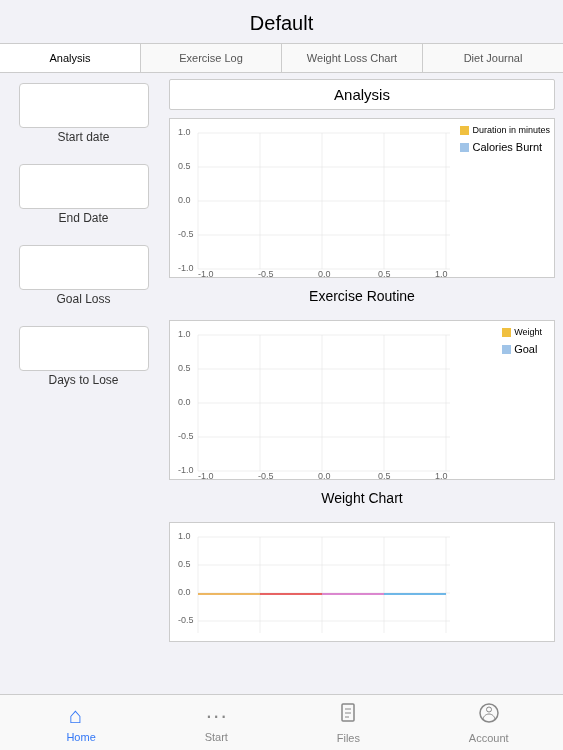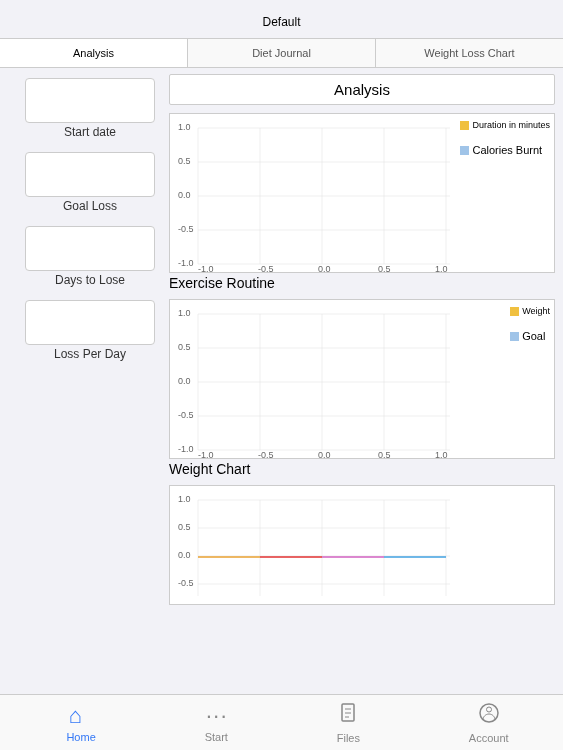--- a/index.html
+++ b/index.html
@@ -49,22 +49,21 @@
       overflow-y: auto;
     }
 
     
     .left-panel {
       width: 165px;
       min-width: 165px;
       padding: 10px 10px 10px 12px;
       display: flex;
       flex-direction: column;
-      gap: 13px;
-      align-items: flex-end;
+      gap: 20px;
     }
     .input-group {
       display: flex;
       flex-direction: column;
       align-items: center;
       gap: 2px;
     }
     .input-box {
       width: 130px;
       height: 45px;
@@ -99,23 +98,24 @@
       margin-bottom: 2px;
     }
 
     
     .chart-container {
       border: 1px solid #ccc;
       background: #fff;
       position: relative;
     }
     .chart-title {
+      text-align: center;
       font-size: 14px;
       font-weight: 500;
-      margin: 2px 0;
+      margin: 10px 0;
     }
     svg.chart {
       display: block;
     }
 
     
     .bottom-nav {
       position: absolute;
       bottom: 0;
       left: 0;
@@ -140,65 +140,66 @@
     .nav-label { font-size: 11px; color: #888; }
 
     
     .legend {
       position: absolute;
       top: 8px;
       right: 6px;
       font-size: 9px;
       display: flex;
       flex-direction: column;
-      gap: 14px;
+      gap: 6px;
     }
     .legend-item {
       display: flex;
       align-items: center;
       gap: 3px;
     }
     .legend-color {
       width: 9px;
       height: 9px;
       display: inline-block;
       flex-shrink: 0;
     }
   </style>
 </head>
 <body>
 
 <div class="header">
-  <span style="font-size:12px;font-weight:500;">Default</span>
+  <span style="font-size:20px;font-weight:500;">Default</span>
 </div>
 
 <div class="tab-bar">
   <div class="tab-item active">Analysis</div>
+  <div class="tab-item">Exercise Log</div>
+  <div class="tab-item">Weight Loss Chart</div>
   <div class="tab-item">Diet Journal</div>
-  <div class="tab-item">Weight Loss Chart</div>
 </div>
 
 <div class="main-content">
 
   <div class="left-panel">
     <div class="input-group">
       <div class="input-box"></div>
       <span class="input-label">Start date</span>
     </div>
     <div class="input-group">
       <div class="input-box"></div>
+      <span class="input-label">End Date</span>
+    </div>
+    <div class="input-group">
+      <div class="input-box"></div>
       <span class="input-label">Goal Loss</span>
     </div>
     <div class="input-group">
       <div class="input-box"></div>
       <span class="input-label">Days to Lose</span>
-    </div>
-    <div class="input-group">
-      <div class="input-box"></div>
-      <span class="input-label">Loss Per Day</span>
     </div>
   </div>
 
   <div class="right-panel">
 
     <div class="analysis-title-box">Analysis</div>
 
     <div>
       <div class="chart-container" style="height:160px;">
 
@@ -237,21 +238,21 @@
           <line x1="152" y1="14" x2="152" y2="150" stroke="#ddd" stroke-width="0.5"></line>
           <line x1="214" y1="14" x2="214" y2="150" stroke="#ddd" stroke-width="0.5"></line>
           <line x1="276" y1="14" x2="276" y2="150" stroke="#ddd" stroke-width="0.5"></line>
         </svg>
       </div>
       <div class="chart-title">Exercise Routine</div>
     </div>
 
     <div>
       <div class="chart-container" style="height:160px;">
-        <div class="legend" style="top:6px;right:4px;">
+        <div class="legend" style="top:6px;right:12px;">
           <div class="legend-item">
             <span class="legend-color" style="background:#f0c040;"></span>
             <span style="font-size:9px;">Weight</span>
           </div>
           <div class="legend-item">
             <span class="legend-color" style="background:#a0c4e8;"></span>
             <span style="font-size:11px;">Goal</span>
           </div>
         </div>
         <svg class="chart" width="100%" height="160">

